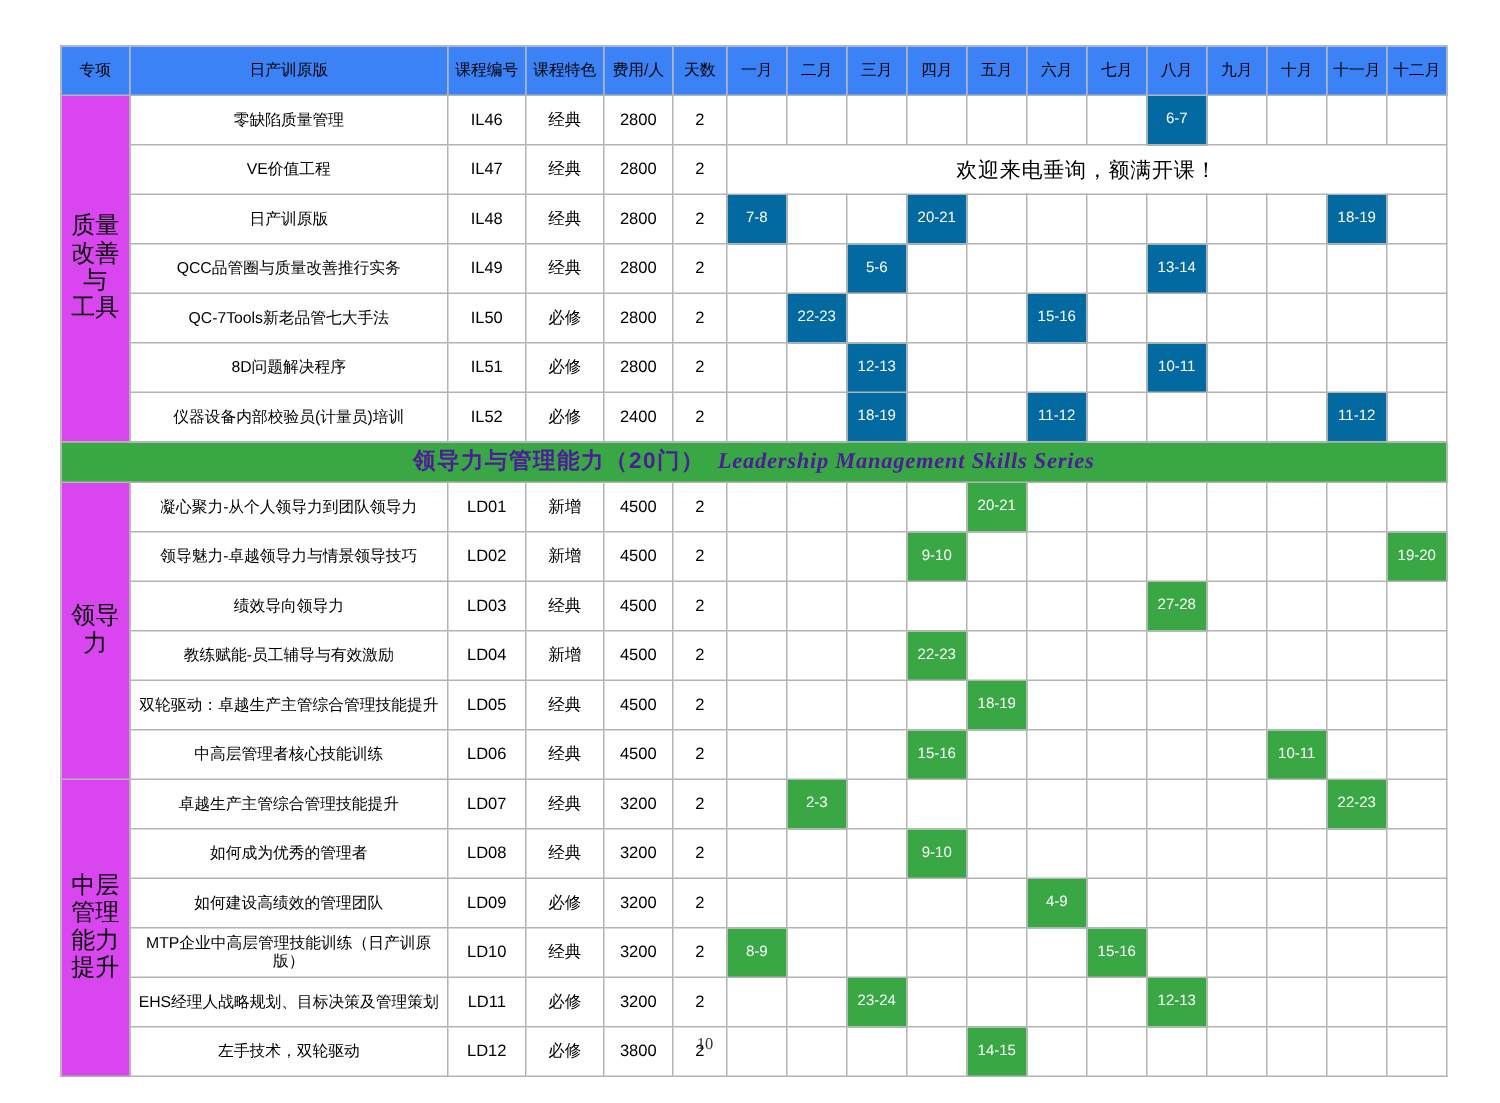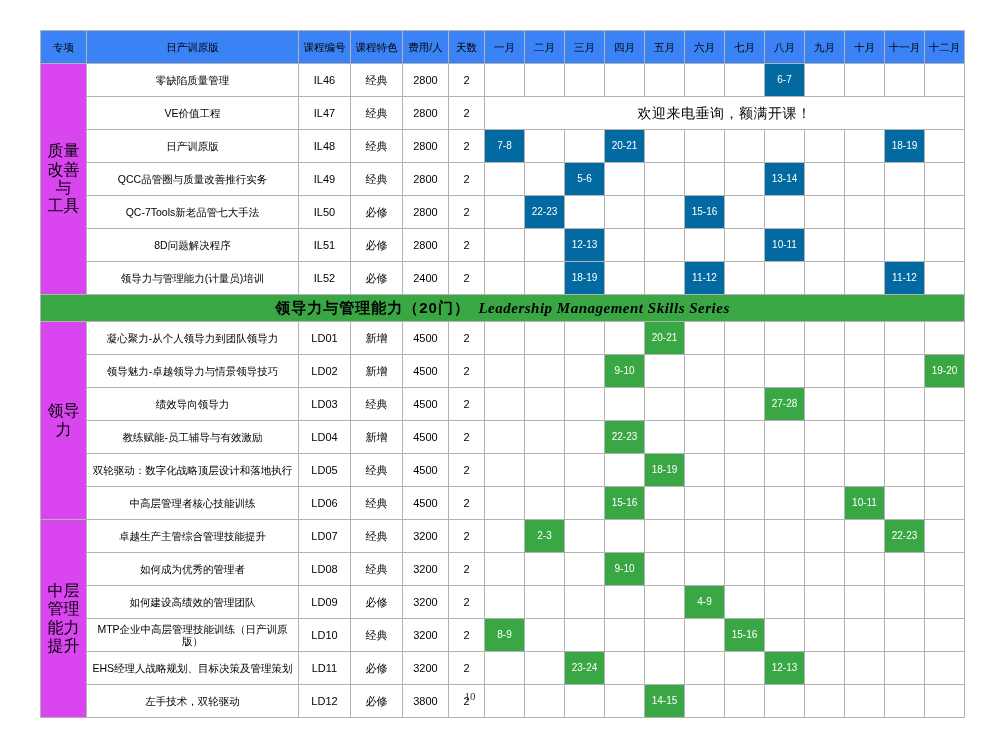--- a/index.html
+++ b/index.html
@@ -69,21 +69,21 @@
   }
   td.mon.purple { background: #0369a1; text-align: center; }
   td.mon.green  { background: #39a844; }
 
   td.notice {
     font-size: 14px;
     letter-spacing: 0.5px;
   }
   tr.section-row td {
     background: #39a844;
-    color: #000000;
+    color: #4c1d95;
     height: 26px;
     font-size: 15px;
     font-weight: bold;
     letter-spacing: 1px;
   }
   tr.section-row .sec-en {
     font-family: "Liberation Serif", serif;
     font-style: italic;
     font-size: 15px;
     letter-spacing: 0.5px;
@@ -250,21 +250,21 @@
           <td class="mon"></td>
           <td class="mon"></td>
           <td class="mon"></td>
           <td class="mon purple">10-11</td>
           <td class="mon"></td>
           <td class="mon"></td>
           <td class="mon"></td>
           <td class="mon"></td>
         </tr>
         <tr>
-          <td class="cname">领导力与管理能力(计量员)培训</td>
+          <td class="cname">仪器设备内部校验员(计量员)培训</td>
           <td class="code">IL52</td>
           <td class="feat">必修</td>
           <td class="fee">2400</td>
           <td class="days">2</td>
           <td class="mon"></td>
           <td class="mon"></td>
           <td class="mon purple">18-19</td>
           <td class="mon"></td>
           <td class="mon"></td>
           <td class="mon purple">11-12</td>
@@ -351,21 +351,21 @@
           <td class="mon"></td>
           <td class="mon"></td>
           <td class="mon"></td>
           <td class="mon"></td>
           <td class="mon"></td>
           <td class="mon"></td>
           <td class="mon"></td>
           <td class="mon"></td>
         </tr>
         <tr>
-          <td class="cname">双轮驱动：数字化战略顶层设计和落地执行</td>
+          <td class="cname">双轮驱动：卓越生产主管综合管理技能提升</td>
           <td class="code">LD05</td>
           <td class="feat">经典</td>
           <td class="fee">4500</td>
           <td class="days">2</td>
           <td class="mon"></td>
           <td class="mon"></td>
           <td class="mon"></td>
           <td class="mon"></td>
           <td class="mon green">18-19</td>
           <td class="mon"></td>

